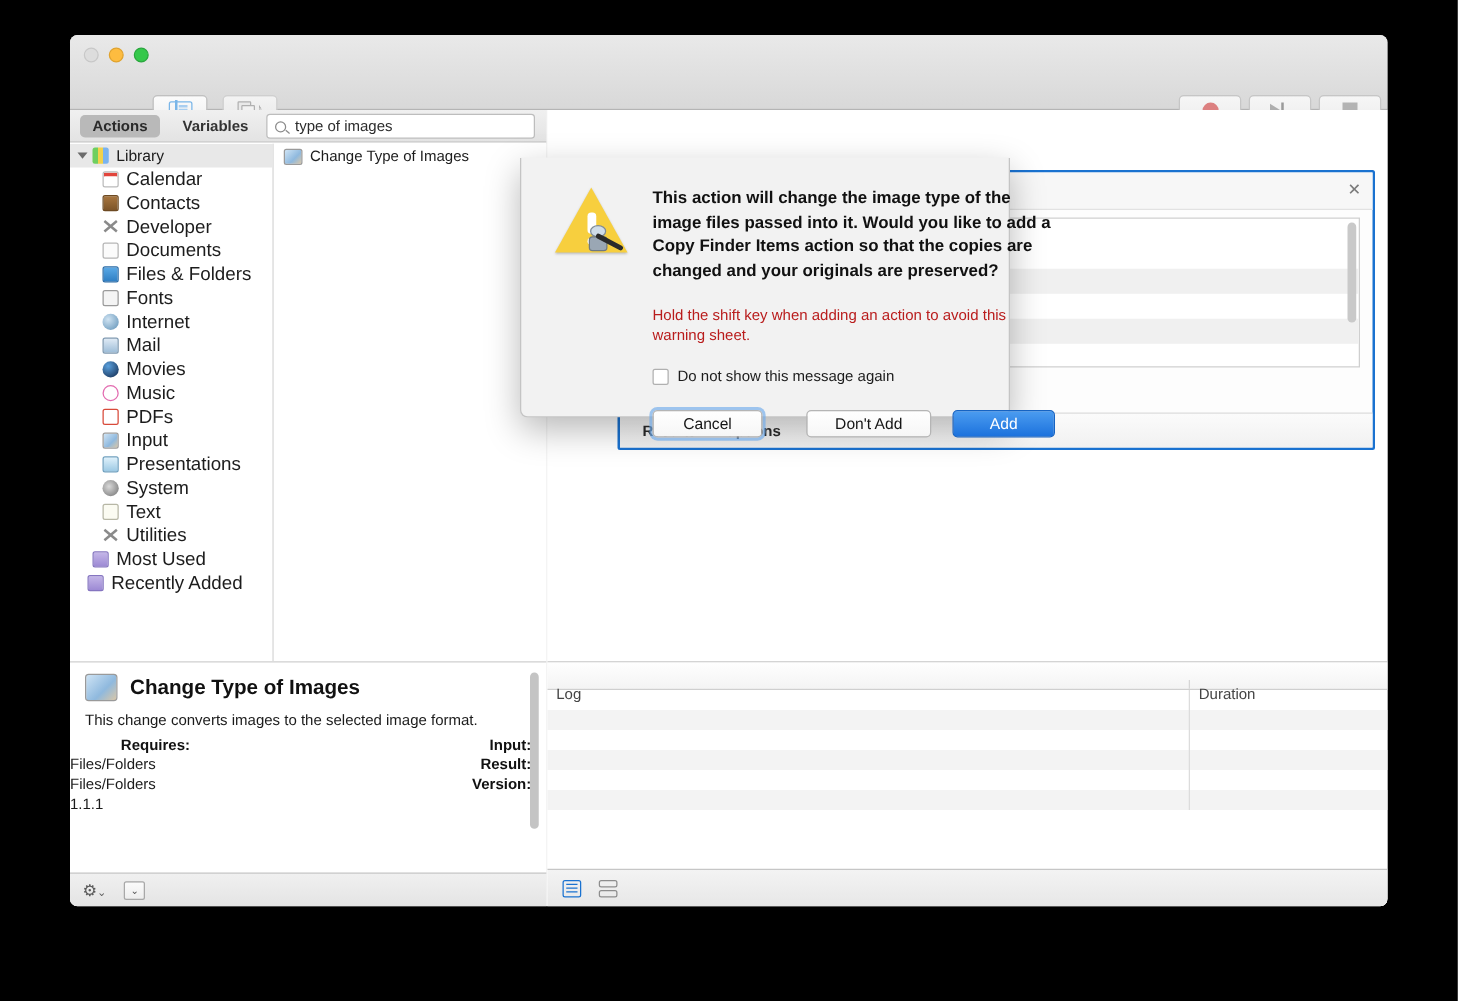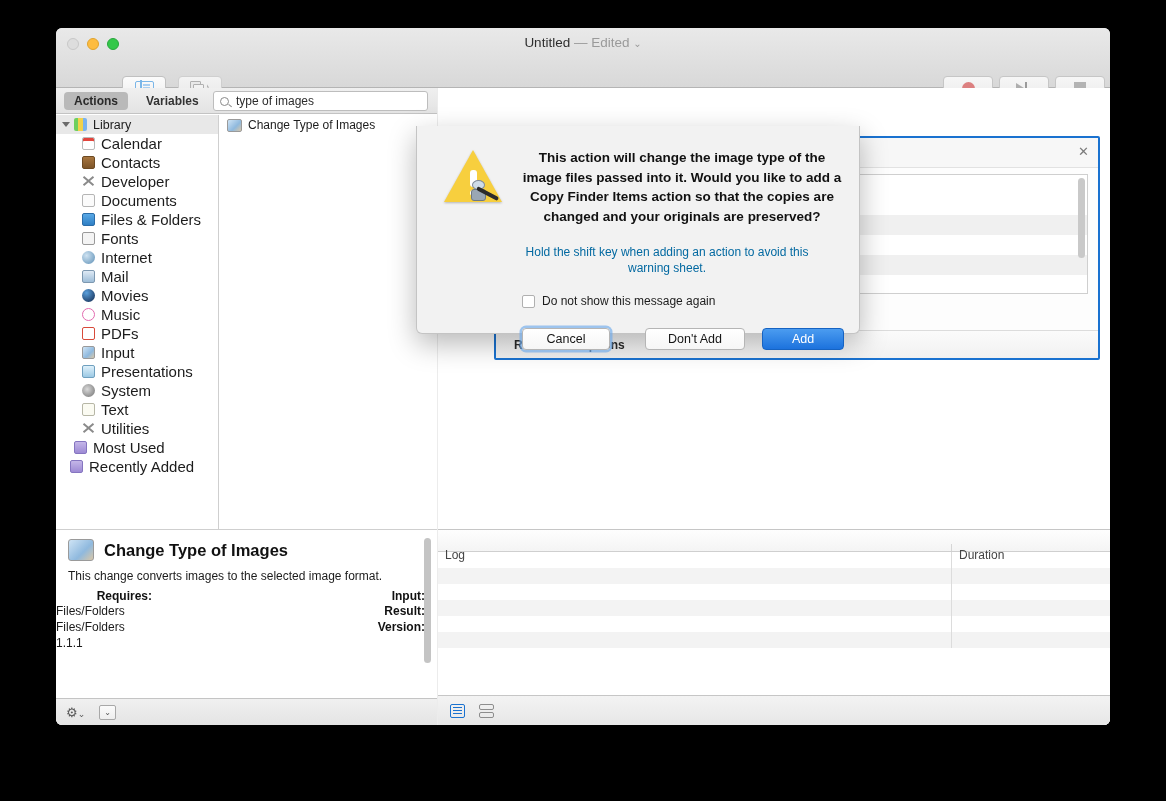--- a/index.html
+++ b/index.html
@@ -209,25 +209,24 @@
   }
   .lb-icon { width:15px;height:14px;border:1.5px solid #1a72d0;border-radius:2px;position:relative; }
   .lb-icon.blue:before{content:"";position:absolute;left:2px;top:2px;width:9px;height:1.5px;background:#1a72d0;
     box-shadow:0 3px 0 #1a72d0,0 6px 0 #1a72d0;}
   .lb-icon.grey { border-color:#8d8d8d; border:none; }
   .lb-icon.grey .h1,.lb-icon.grey .h2{position:absolute;left:0;width:15px;height:6px;border:1.5px solid #8d8d8d;border-radius:2px;}
   .lb-icon.grey .h1{top:0;} .lb-icon.grey .h2{top:8px;}
 
   
   #sheet {
-    position:absolute; left:360px; top:98px; width:444px; height:208px;
+    position:absolute; left:360px; top:98px; width:392px; height:208px;
     background:#f2f2f2; border:1px solid #c4c4c4; border-top:none;
     border-bottom-left-radius:6px; border-bottom-right-radius:6px;
     box-shadow: 0 10px 28px rgba(0,0,0,.28);
-    text-align: center;
   }
   #sheet-icon { position:absolute; left:27px; top:24px; width:60px; height:60px; }
   .warn-tri {
     position:absolute; left:0; top:0;
     width:0;height:0;border-left:29px solid transparent;border-right:29px solid transparent;
     border-bottom:52px solid #f7cf3e;
     filter: drop-shadow(0 1px 1px rgba(0,0,0,.25));
   }
   .warn-bang {
     position:absolute; left:25.5px; top:20px; width:7px; height:17px;
@@ -240,21 +239,21 @@
   .robot .head{position:absolute;left:3px;top:0;width:13px;height:10px;border-radius:50%;background:#cfdce8;border:1px solid #7f8b98;}
   .robot .body{position:absolute;left:2px;top:9px;width:15px;height:12px;border-radius:3px;background:#9aa7b4;border:1px solid #6d7884;}
   .robot .arm{position:absolute;left:8px;top:6px;width:24px;height:4px;background:#2b2b2b;border-radius:2px;transform:rotate(28deg);transform-origin:left center;}
 
   #sheet-title {
     position:absolute; left:105px; top:22px; width: 320px;
     font-size:13.5px; font-weight:bold; color:#111; line-height:19.5px;
   }
   #sheet-sub {
     position:absolute; left:105px; top:118px; width:290px;
-    font-size:12px; color:#0369a1; line-height:16px;
+    font-size:12px; color:#b91c1c; line-height:16px;
   }
   #sheet-check { position:absolute; left:105px; top:168px; display:flex; align-items:center; }
   #sheet-check .box { width:13px;height:13px;background:#fff;border:1px solid #b0b0b0;border-radius:2px;flex:none; }
   #sheet-check .lbl { font-size:12px; color:#1c1c1c; margin-left:7px; }
   .sheet-btn {
     position:absolute; top:202px; height:22px; border-radius:4px;
     display:flex; align-items:center; justify-content:center;
     font-size:12.5px;
   }
   #btn-cancel {
@@ -274,26 +273,20 @@
 </head>
 <body>
 
 <div id="window">
 
   <div id="titlebar">
     <div class="traffic close"></div>
     <div class="traffic min"></div>
     <div class="traffic max"></div>
 
-    <div id="title-wrap">
-      <span class="doc">Untitled</span>
-      <span class="edited">—</span>
-      <span class="edited">Edited</span>
-      <span class="chev">⌄</span>
-    </div>
 
     <div class="tb-btn" id="btn-library">
       <div class="tb-box">
         <span class="ico-library"></span>
       </div>
       <div class="tb-label">Library</div>
     </div>
 
     <div class="tb-btn" id="btn-media">
       <div class="tb-box">

